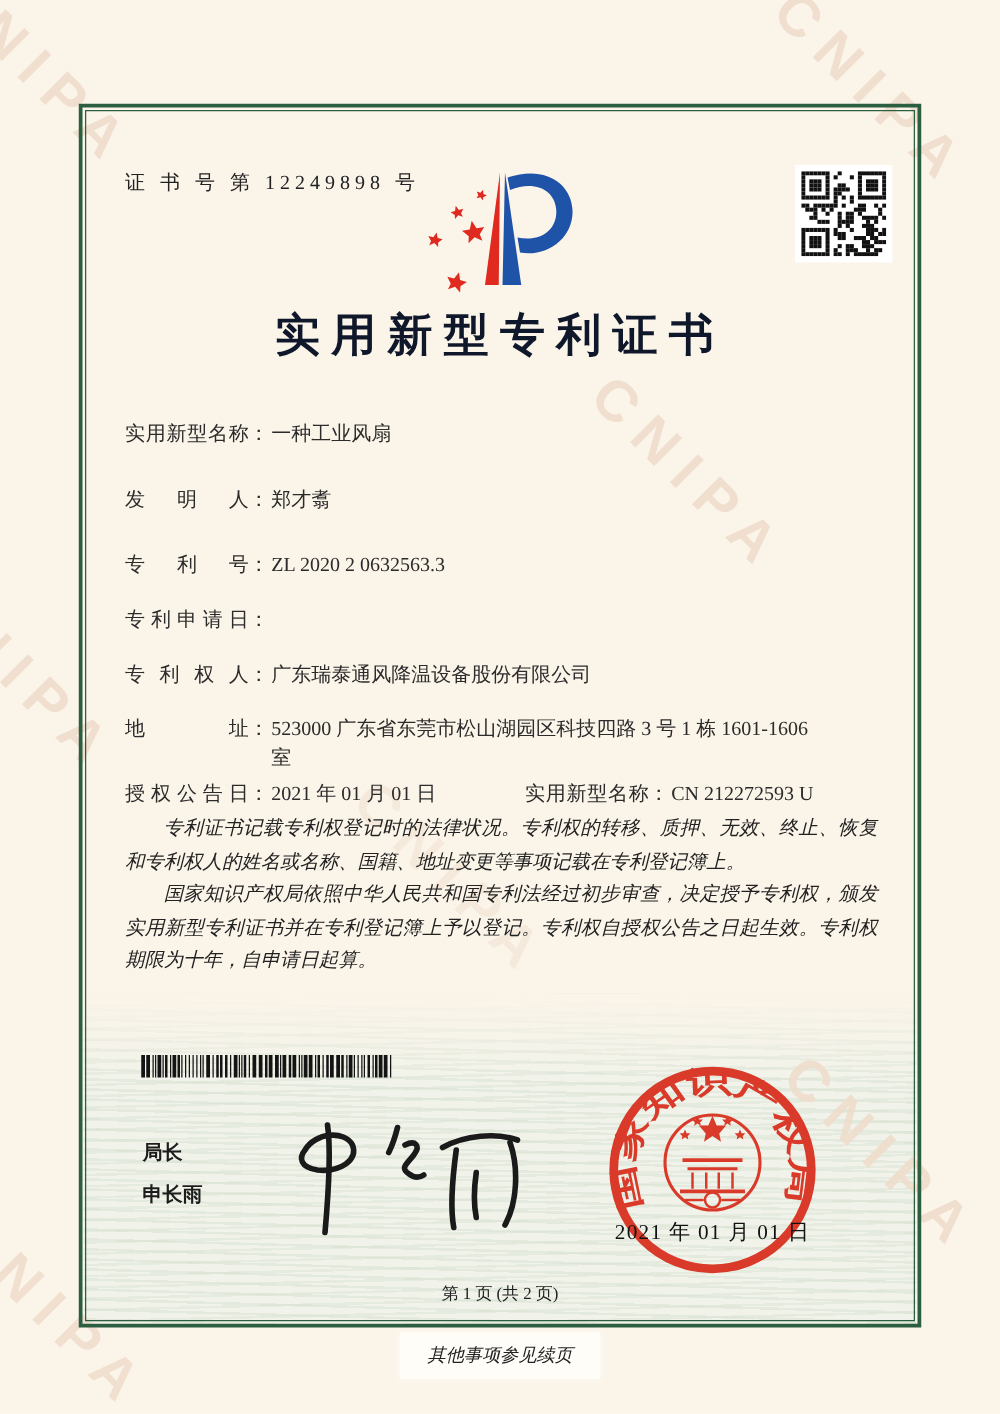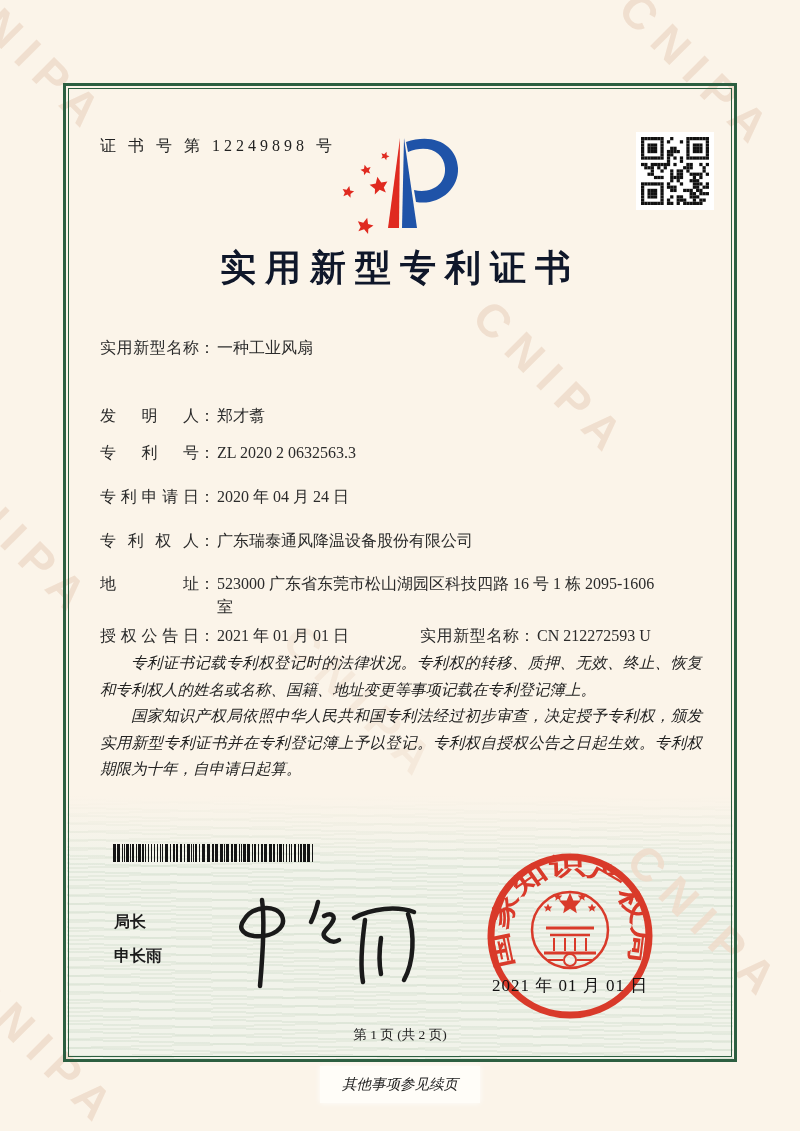--- a/index.html
+++ b/index.html
@@ -333,44 +333,43 @@
       </svg>
   </div>
 
   <div class="title">实用新型专利证书</div>
 
   <div class="frow" style="top:336px">
     <span class="flabel">实用新型名称</span>
       <span class="fcolon">：</span>
       <span class="fval">一种工业风扇</span>
   </div>
-  <div class="frow" style="top:404px">
+  <div class="frow" style="top:389px">
     <span class="flabel">发明人</span>
       <span class="fcolon">：</span>
       <span class="fval">郑才翥</span>
   </div>
   <div class="frow" style="top:441px">
     <span class="flabel">专利号</span>
       <span class="fcolon">：</span>
       <span class="fval">ZL 2020 2 0632563.3</span>
   </div>
   <div class="frow" style="top:485px">
     <span class="flabel">专利申请日</span>
       <span class="fcolon">：</span>
-      <span class="fval">2020 年 04 月 24 日</span>
   </div>
   <div class="frow" style="top:529px">
     <span class="flabel">专利权人</span>
       <span class="fcolon">：</span>
       <span class="fval">广东瑞泰通风降温设备股份有限公司</span>
   </div>
   <div class="frow" style="top:572px">
     <span class="flabel">地址</span>
       <span class="fcolon">：</span>
-      <span class="fval break">523000 广东省东莞市松山湖园区科技四路 16 号 1 栋 2095-1606 室</span>
+      <span class="fval break">523000 广东省东莞市松山湖园区科技四路 3 号 1 栋 1601-1606 室</span>
   </div>
   <div class="frow" style="top:624px">
     <span class="flabel">授权公告日</span>
       <span class="fcolon">：</span>
       <span class="fval grant">2021 年 01 月 01 日</span>
     <span class="flabel">实用新型名称</span>
       <span class="fcolon">：</span>
       <span class="fval">CN 212272593 U</span>
   </div>
 

